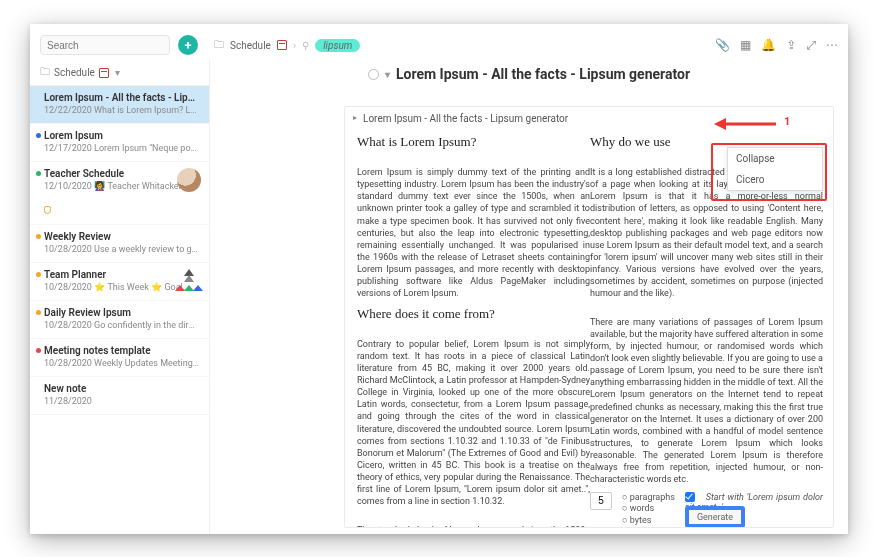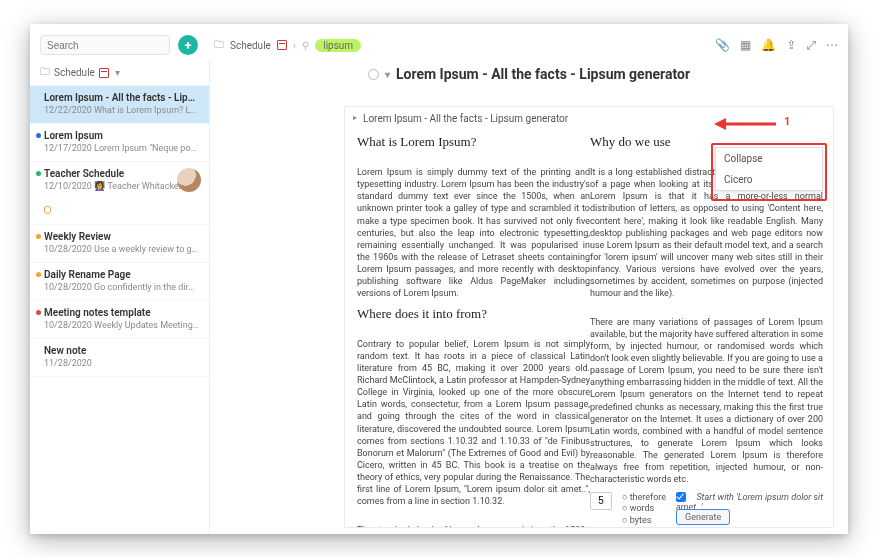--- a/index.html
+++ b/index.html
@@ -61,21 +61,21 @@
     padding:6px 10px 6px 12px; overflow:hidden; background:#fff;
   }
   .card-title { font-size:10px; color:#555; margin-bottom:4px; padding-left:6px; position:relative;}
   .card-title::before { content:"▸"; position:absolute; left:-4px; top:0; font-size:8px; color:#888;}
   .cols { display:flex; gap:0; font-size:9px; color:#444; text-align:justify; }
   .col { flex:1 1 0; }
   .col h3 { font-family: Georgia, 'Times New Roman', serif; font-weight:400; font-size:13px; margin:6px 0 4px; color:#222;}
   .col p { margin:16px 0 6px; line-height:1.35; }
   
   .menu {
-    position:absolute; right:10px; top:40px; width:108px;
+    position:absolute; right:10px; top:40px; width:96px;
     border:1px solid #ddd; background:#fff; font-size:10px;
     box-shadow:0 2px 6px rgba(0,0,0,0.1);
   }
   .menu div { padding:5px 8px; cursor:pointer; color:#555;}
   .redbox {
     position:absolute; border:2px solid #e33; border-radius:2px;
     right:6px; top:36px; width:116px; height:58px; pointer-events:none;
   }
   
   .arrow {
@@ -83,38 +83,38 @@
     overflow:visible;
   }
   .arrow svg { position:absolute; left:-64px; top:0; }
   .arrow .lbl { position:absolute; left:6px; top:-1px; font-size:11px; font-weight:700; color:#e33; }
   
   .genform { margin-top:6px; display:flex; gap:10px; align-items:flex-start; font-size:9px; color:#555;}
   .genform .numbox { width:22px; height:18px; border:1px solid #ccc; border-radius:2px; text-align:center; font-size:10px; }
   .genform .radios label { display:block; line-height:1.3; }
   .chk { width:10px; height:10px; border-radius:2px; background:#1677ff; display:inline-block; position:relative; vertical-align:middle;}
   .chk::after { content:""; position:absolute; left:2px; top:0px; width:3px; height:6px; border:solid #fff; border-width:0 1.5px 1.5px 0; transform:rotate(40deg);}
-  .startbtn { border:1px solid #3b82f6; border-radius:3px; padding:2px 8px; font-size:9px; color:#666; background:#f7f7f7; cursor:pointer; margin-top:12px;}
+  .startbtn { border:4px solid #3b82f6; border-radius:3px; padding:2px 8px; font-size:9px; color:#666; background:#f7f7f7; cursor:pointer; margin-top:12px;}
 </style>
 </head>
 <body>
 
 <div class="window">
 
   <div class="topbar">
     <input class="search" placeholder="Search" style="">
     <div class="addbtn">+</div>
 
     <div class="crumb">
       <span>🗀</span>
       <span>Schedule</span>
       <span class="cal"></span>
       <span style="color:#bbb;">›</span>
       <span style="color:#bbb;">⚲</span>
-      <span style="background:#bef264;border-radius:8px;padding:1px 8px;">lipsum</span>
+      <span style="background:#5eead4;border-radius:8px;padding:1px 8px;font-style:italic;">lipsum</span>
     </div>
 
     <div class="rightactions">
       <span>📎</span>
       <span>▦</span>
       <span>🔔</span>
       <span>⇪</span>
       <span>⤢</span>
       <span>⋯</span>
     </div>
@@ -138,21 +138,33 @@
           <div class="sub">12/17/2020 Lorem Ipsum "Neque porro quisquam es…</div>
         </div>
         <div class="item"><span class="dot" style="background: rgb(47, 179, 106);"></span><div class="title">Teacher Schedule</div><div class="sub">12/10/2020 👩‍🏫 Teacher Whitacker Ben…</div><div class="avatar"></div><br><span class="bell"></span></div>
         <div class="item">
           <span class="dot" style="background: rgb(245, 166, 35);"></span>
           <div class="title">Weekly Review</div>
           <div class="sub">10/28/2020 Use a weekly review to get rid of clutter i…</div>
         </div>
         <div class="item">
           <span class="dot" style="background: rgb(245, 166, 35);"></span>
-          <div class="title">Daily Rename Page</div>
+          <div class="title">Team Planner</div>
+          <div class="sub">10/28/2020 ⭐ This Week ⭐ Goal…</div>
+          <div class="goalicons">
+            <span class="tri" style="top:0;left:9px;border-bottom:7px solid #555"></span>
+            <span class="tri" style="top:6px;left:9px;border-bottom:7px solid #888"></span>
+            <span class="tri" style="top:16px;left:0;border-bottom:6px solid #e24848"></span>
+            <span class="tri" style="top:16px;left:9px;border-bottom:6px solid #2fb36a"></span>
+            <span class="tri" style="top:16px;left:18px;border-bottom:6px solid #2d6cdf"></span>
+          </div>
+        </div>
+        <div class="item">
+          <span class="dot" style="background: rgb(245, 166, 35);"></span>
+          <div class="title">Daily Review Ipsum</div>
           <div class="sub">10/28/2020 Go confidently in the direction of your d…</div>
         </div>
         <div class="item">
           <span class="dot" style="background: rgb(226, 72, 72);"></span>
           <div class="title">Meeting notes template</div>
           <div class="sub">10/28/2020 Weekly Updates Meeting Date: Created …</div>
         </div>
         <div class="item">
           <div class="title">New note</div>
           <div class="sub">11/28/2020</div>
@@ -167,33 +179,33 @@
       <span>Lorem Ipsum - All the facts - Lipsum generator</span>
     </div>
 
     <div class="card">
       <div class="card-title">Lorem Ipsum - All the facts - Lipsum generator</div>
 
       <div class="cols">
         <div class="col">
           <h3>What is Lorem Ipsum?</h3>
           <p>Lorem Ipsum is simply dummy text of the printing and typesetting industry. Lorem Ipsum has been the industry's standard dummy text ever since the 1500s, when an unknown printer took a galley of type and scrambled it to make a type specimen book. It has survived not only five centuries, but also the leap into electronic typesetting, remaining essentially unchanged. It was popularised in the 1960s with the release of Letraset sheets containing Lorem Ipsum passages, and more recently with desktop publishing software like Aldus PageMaker including versions of Lorem Ipsum.</p>
-          <h3>Where does it into from?</h3>
+          <h3>Where does it come from?</h3>
           <p>Contrary to popular belief, Lorem Ipsum is not simply random text. It has roots in a piece of classical Latin literature from 45 BC, making it over 2000 years old. Richard McClintock, a Latin professor at Hampden-Sydney College in Virginia, looked up one of the more obscure Latin words, consectetur, from a Lorem Ipsum passage, and going through the cites of the word in classical literature, discovered the undoubted source. Lorem Ipsum comes from sections 1.10.32 and 1.10.33 of "de Finibus Bonorum et Malorum" (The Extremes of Good and Evil) by Cicero, written in 45 BC. This book is a treatise on the theory of ethics, very popular during the Renaissance. The first line of Lorem Ipsum, "Lorem ipsum dolor sit amet..", comes from a line in section 1.10.32.</p>
           <p>The standard chunk of Lorem Ipsum used since the 1500s is reproduced below for those interested. Sections 1.10.32 and 1.10.33 from "de</p>
         </div>
         <div class="col">
           <h3>Why do we use</h3>
           <p>It is a long established distracted by the readable content of a page when looking at its layout. The point of using Lorem Ipsum is that it has a more-or-less normal distribution of letters, as opposed to using 'Content here, content here', making it look like readable English. Many desktop publishing packages and web page editors now use Lorem Ipsum as their default model text, and a search for 'lorem ipsum' will uncover many web sites still in their infancy. Various versions have evolved over the years, sometimes by accident, sometimes on purpose (injected humour and the like).</p>
           <p>There are many variations of passages of Lorem Ipsum available, but the majority have suffered alteration in some form, by injected humour, or randomised words which don't look even slightly believable. If you are going to use a passage of Lorem Ipsum, you need to be sure there isn't anything embarrassing hidden in the middle of text. All the Lorem Ipsum generators on the Internet tend to repeat predefined chunks as necessary, making this the first true generator on the Internet. It uses a dictionary of over 200 Latin words, combined with a handful of model sentence structures, to generate Lorem Ipsum which looks reasonable. The generated Lorem Ipsum is therefore always free from repetition, injected humour, or non-characteristic words etc.</p>
 
           <div class="genform">
             <input class="numbox" value="5" style="">
             <div class="radios">
-              <label>○ <span>therefore</span></label>
+              <label>○ <span>paragraphs</span></label>
               <label>○ <span>words</span></label>
               <label>○ <span>bytes</span></label>
             </div>
             <div style="flex:1">
               <span class="chk"></span>
               <span style="margin-left:8px;font-style:italic;">Start with 'Lorem ipsum dolor sit amet…'</span><br>
               <span class="startbtn">Generate</span>
             </div>
           </div>
         </div>

